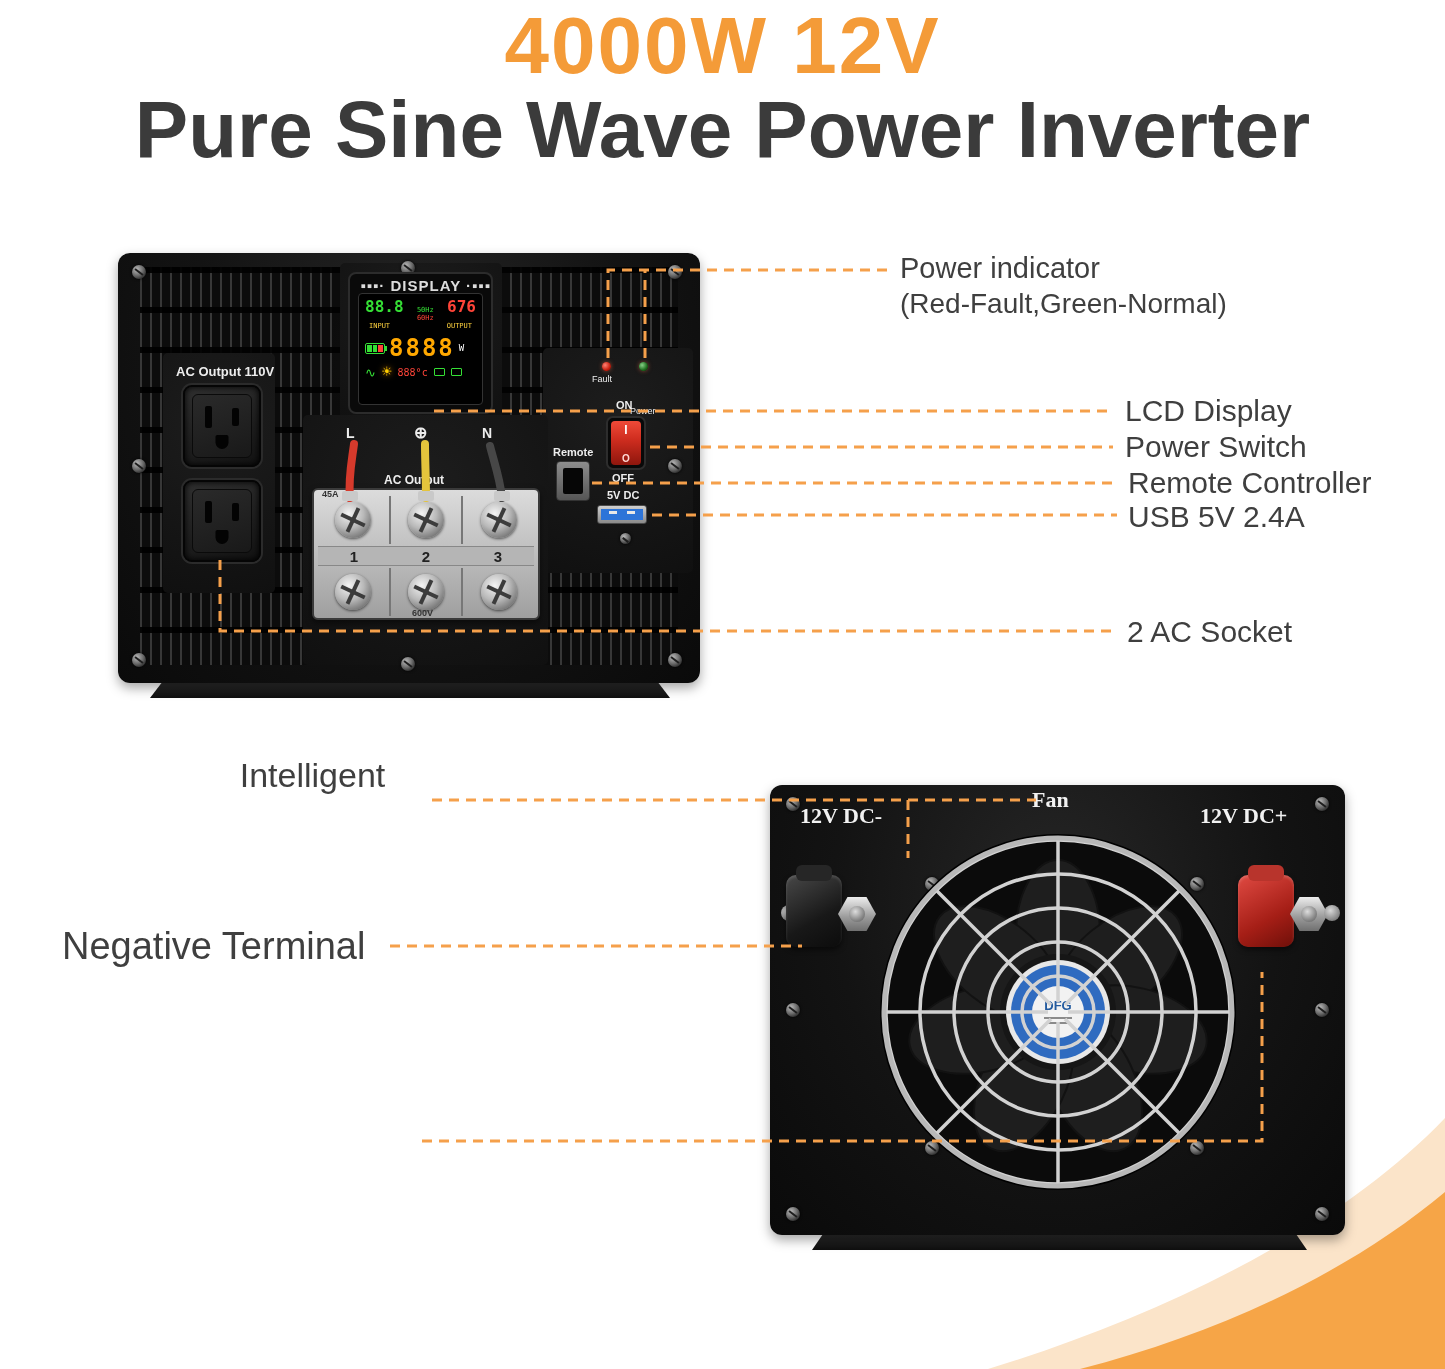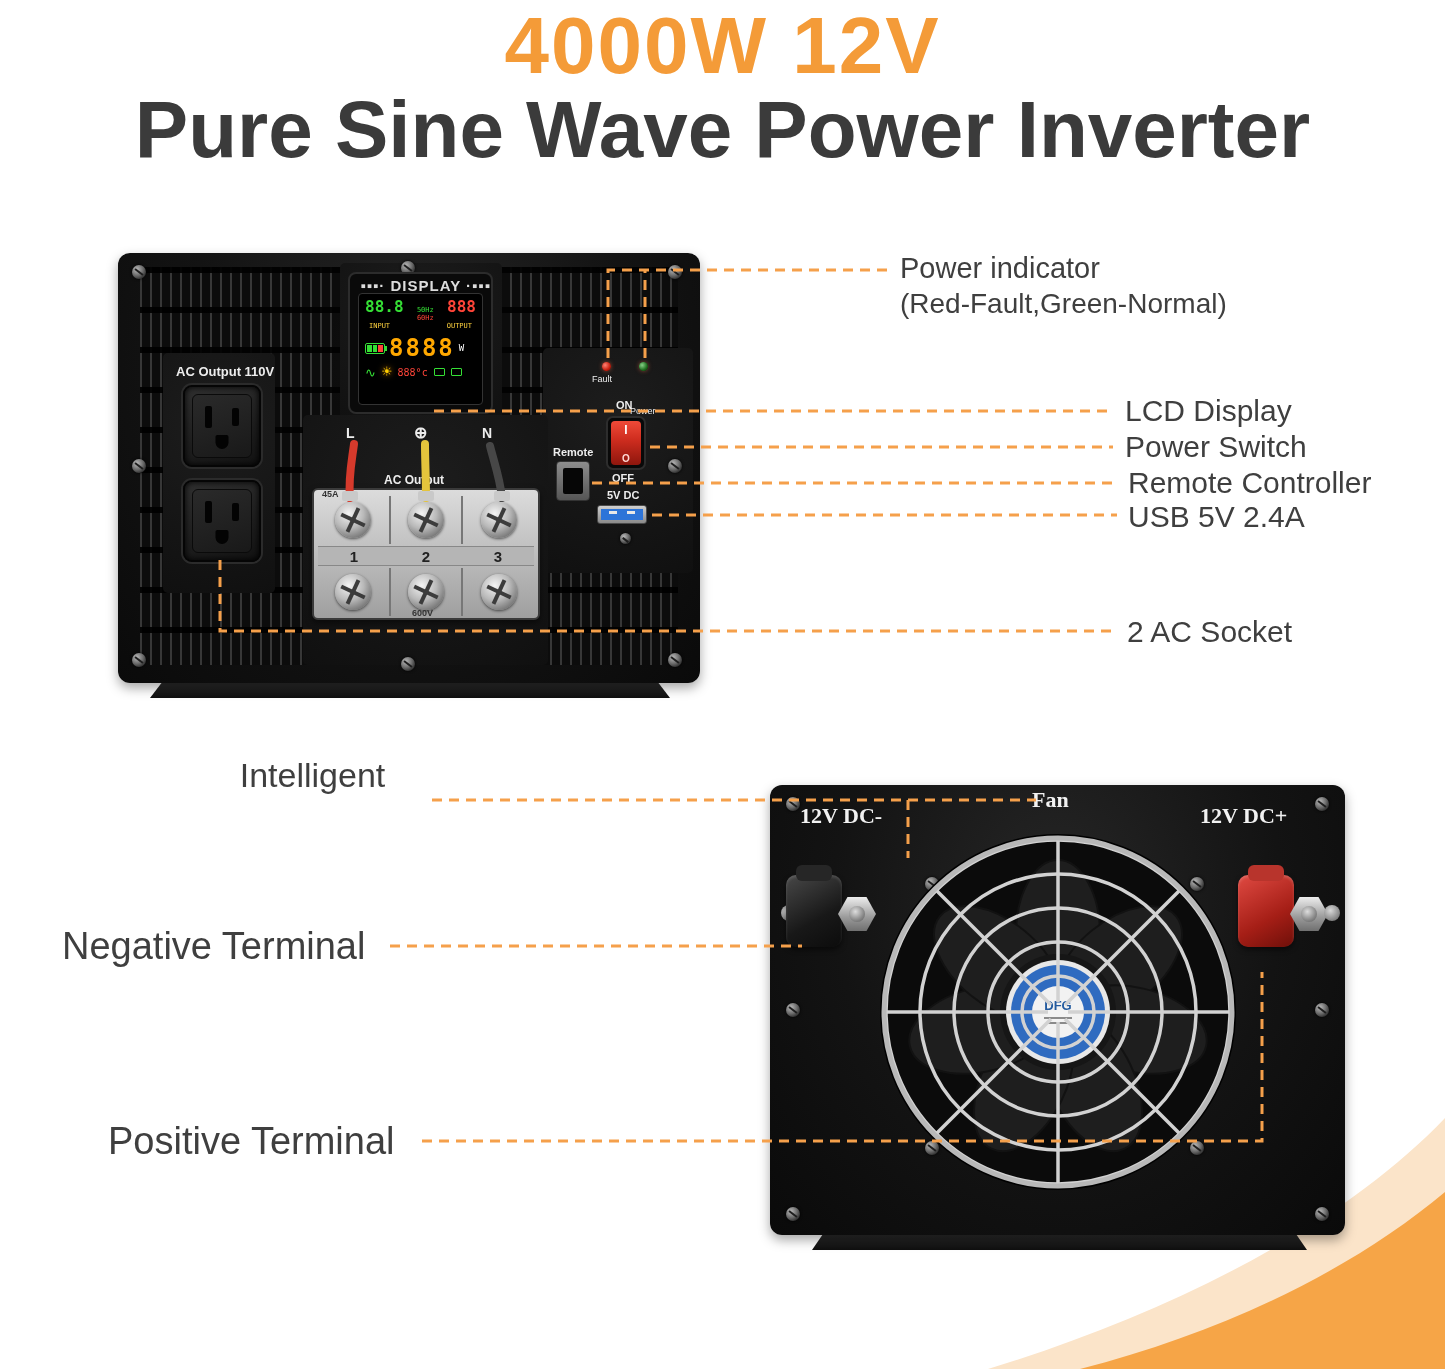--- a/index.html
+++ b/index.html
@@ -174,21 +174,21 @@
 
     <div class="display-module" style="left:230px;top:19px;">
       <div class="display-header">▪▪▪· DISPLAY ·▪▪▪</div>
       <div class="lcd-screen">
         <div class="lcd-row1">
           <span class="lcd-green lcd-big">88.8</span>
           <span class="lcd-freqs">
             <span class="lcd-green">50Hz</span>
             <span class="lcd-red">60Hz</span>
           </span>
-          <span class="lcd-red lcd-big">888</span>
+          <span class="lcd-red lcd-big">676</span>
         </div>
         <div class="lcd-row1b">
           <span class="lcd-yellow">INPUT</span>
           <span class="lcd-yellow">OUTPUT</span>
         </div>
         <div class="lcd-row2">
           <span class="battery-icon">
               <i></i>
               <i></i>
               <i></i>
@@ -369,15 +369,14 @@
   </div>
   <div class="note" style="left:1125px;top:394px;font-size:30px;">LCD Display</div>
   <div class="note" style="left:1125px;top:430px;font-size:30px;">Power Switch</div>
   <div class="note" style="left:1128px;top:466px;font-size:30px;">Remote Controller</div>
   <div class="note" style="left:1128px;top:500px;font-size:30px;">USB 5V 2.4A</div>
   <div class="note" style="left:1127px;top:615px;font-size:30px;">2 AC Socket</div>
   <div class="note" style="left:205px;top:753px;width:215px;text-align:center;font-size:34px;line-height:1.3;">
     <div>Intelligent</div>
   </div>
   <div class="note" style="left:62px;top:925px;font-size:38px;">Negative Terminal</div>
-  <div class="note" style="left:108px;top:1120px;font-size:38px;">Positive Terminal</div>
 
 </div>
 
 </body></html>

